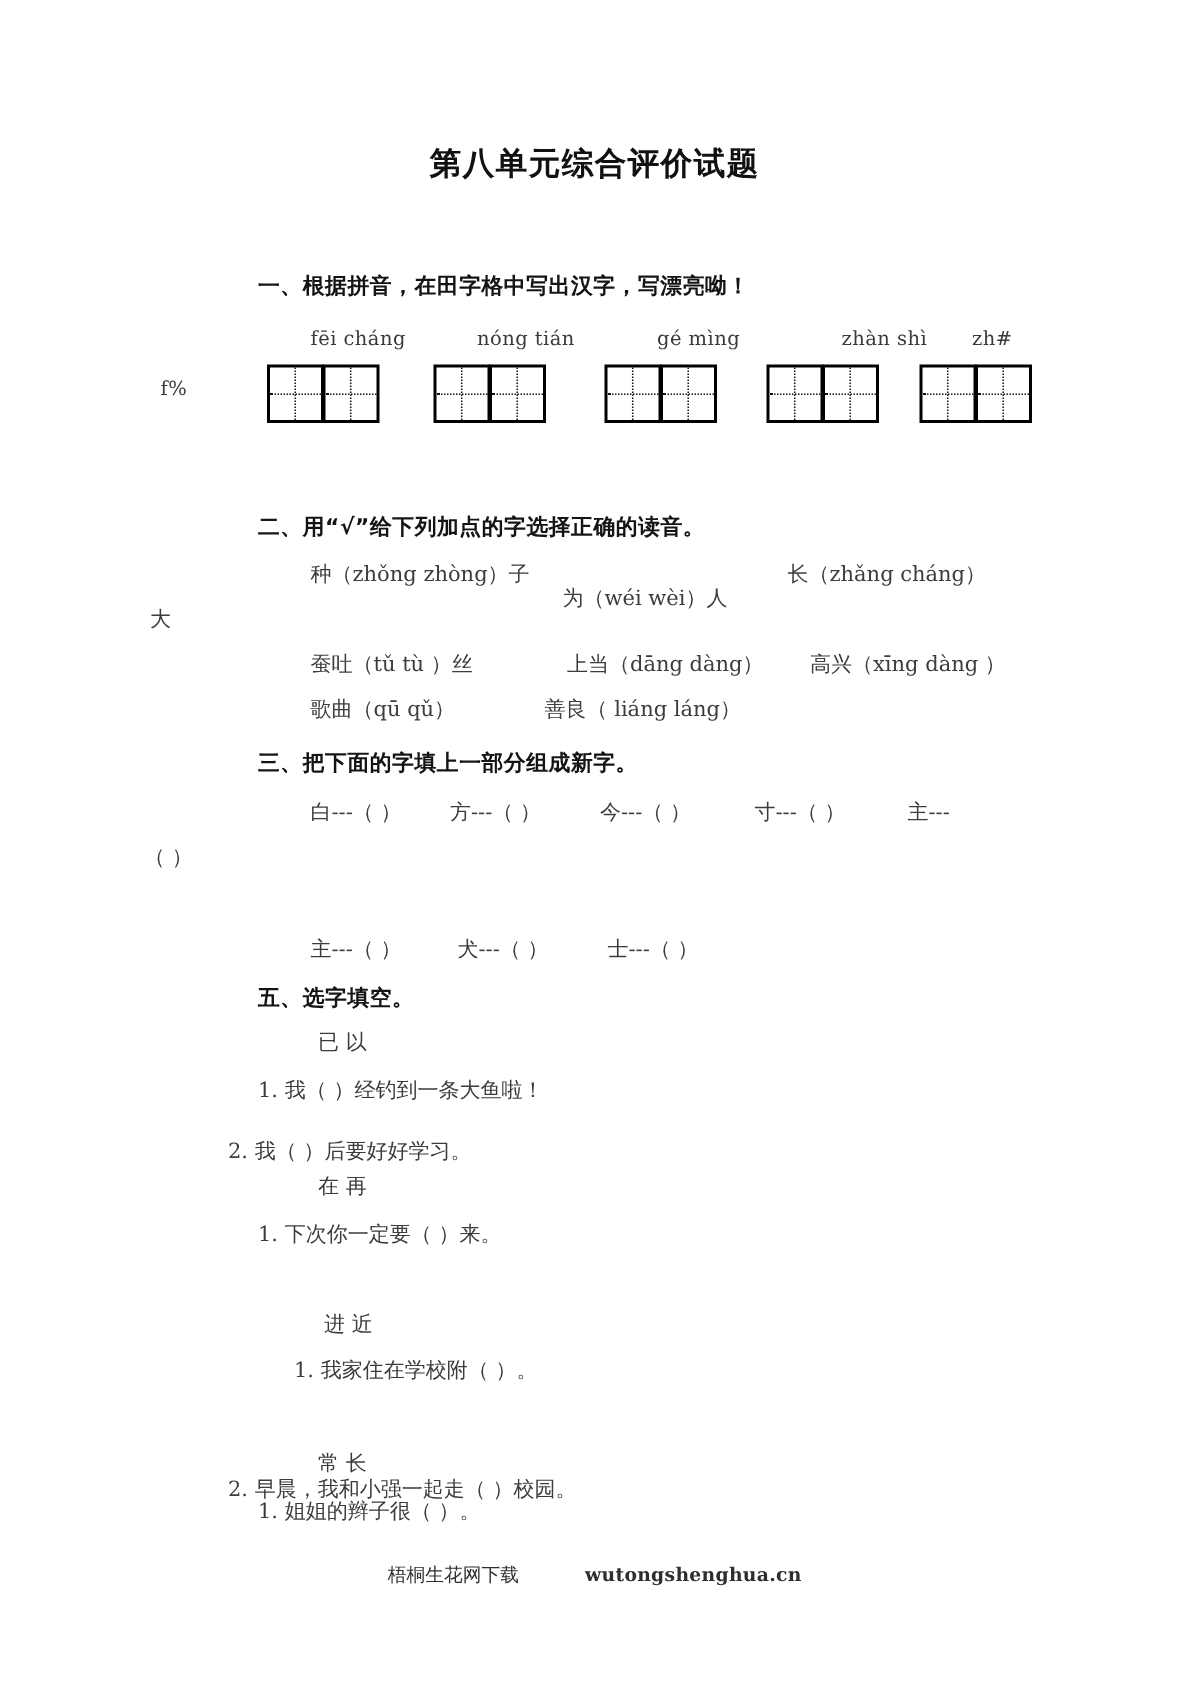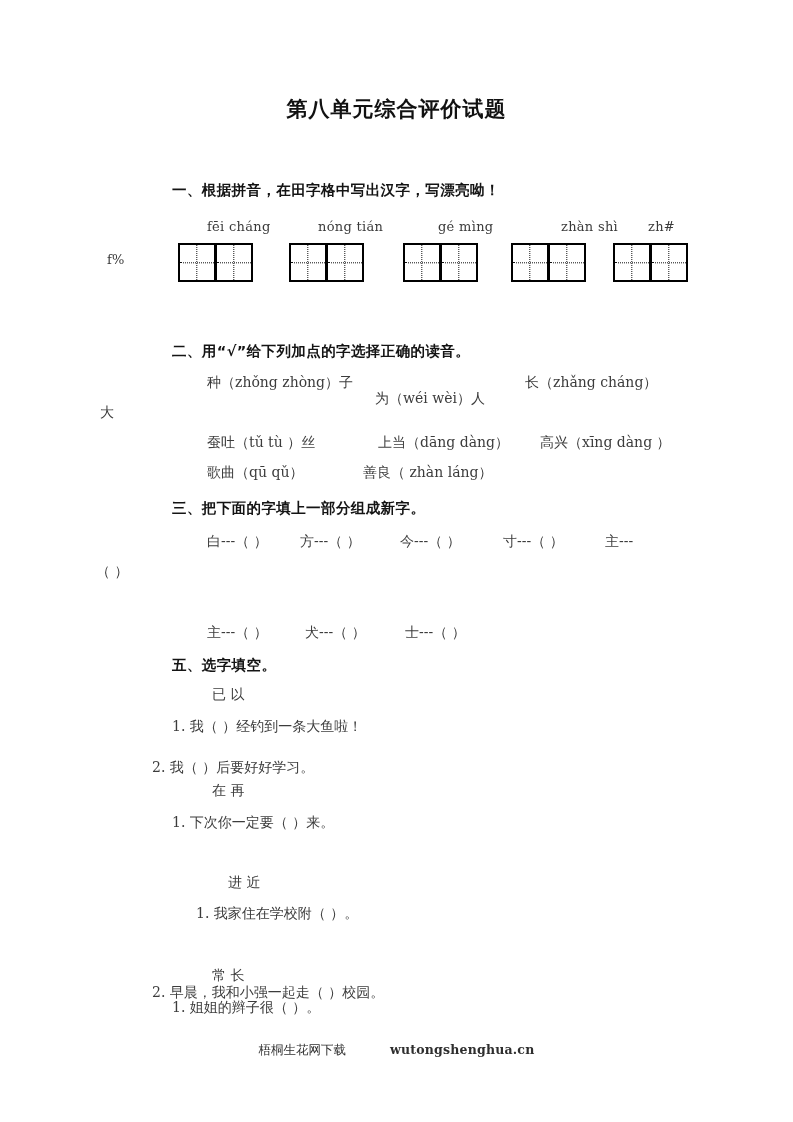--- a/index.html
+++ b/index.html
@@ -168,21 +168,21 @@
   <div class="body-line" style="left:207px; top:374px;">种（zhǒng zhòng）子</div>
   <div class="body-line" style="left:375px; top:390px;">为（wéi wèi）人</div>
   <div class="body-line" style="left:525px; top:374px;">长（zhǎng cháng）</div>
   <div class="body-line" style="left:100px; top:404px;">大</div>
 
   <div class="body-line" style="left:207px; top:434px;">蚕吐（tǔ tù ）丝</div>
   <div class="body-line" style="left:378px; top:434px;">上当（dāng dàng）</div>
   <div class="body-line" style="left:540px; top:434px;">高兴（xīng dàng ）</div>
 
   <div class="body-line" style="left:207px; top:464px;">歌曲（qū qǔ）</div>
-  <div class="body-line" style="left:363px; top:464px;">善良（ zhàn láng）</div>
+  <div class="body-line" style="left:363px; top:464px;">善良（ liáng láng）</div>
 
   <div class="sec-head" style="left:172px; top:499px;">三、把下面的字填上一部分组成新字。</div>
 
   <div class="body-line" style="left:207px; top:533px;">白---（ ）</div>
   <div class="body-line" style="left:300px; top:533px;">方---（ ）</div>
   <div class="body-line" style="left:400px; top:533px;">今---（ ）</div>
   <div class="body-line" style="left:503px; top:533px;">寸---（ ）</div>
   <div class="body-line" style="left:605px; top:533px;">主---</div>
   <div class="body-line" style="left:96px; top:563px;">（ ）</div>
 
@@ -193,21 +193,21 @@
 
   <div class="sec-head" style="left:172px; top:656px;">五、选字填空。</div>
 
   <div class="body-line" style="left:212px; top:686px;">已  以</div>
   <div class="body-line" style="left:172px; top:718px;">1.  我（ ）经钓到一条大鱼啦！</div>
   <div class="body-line" style="left:152px; top:759px;">2.  我（ ）后要好好学习。</div>
 
   <div class="body-line" style="left:212px; top:782px;">在  再</div>
   <div class="body-line" style="left:172px; top:814px;">1.  下次你一定要（ ）来。</div>
 
-  <div class="body-line" style="left:228px; top:874px;">进  近</div>
+  <div class="body-line" style="left:216px; top:874px;">进  近</div>
   <div class="body-line" style="left:172px; top:905px;margin-left:24px;">1.  我家住在学校附（ ）。</div>
   <div class="body-line" style="left:152px; top:984px;">2.  早晨，我和小强一起走（ ）校园。</div>
 
   <div class="body-line" style="left:212px; top:967px;">常  长</div>
   <div class="body-line" style="left:172px; top:999px;">1.  姐姐的辫子很（ ）。</div>
 
   <div class="footer">
     <span>梧桐生花网下载</span><span class="site">wutongshenghua.cn</span>
   </div>
 

